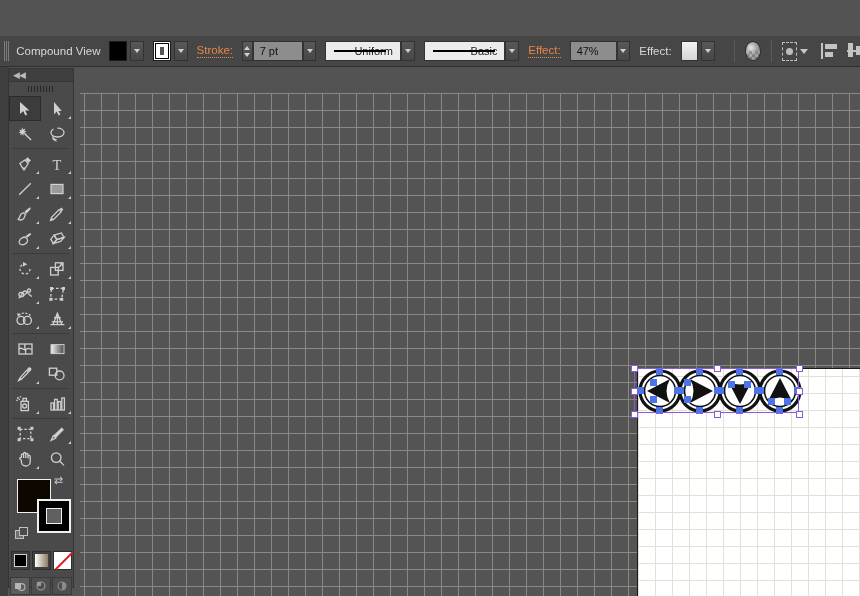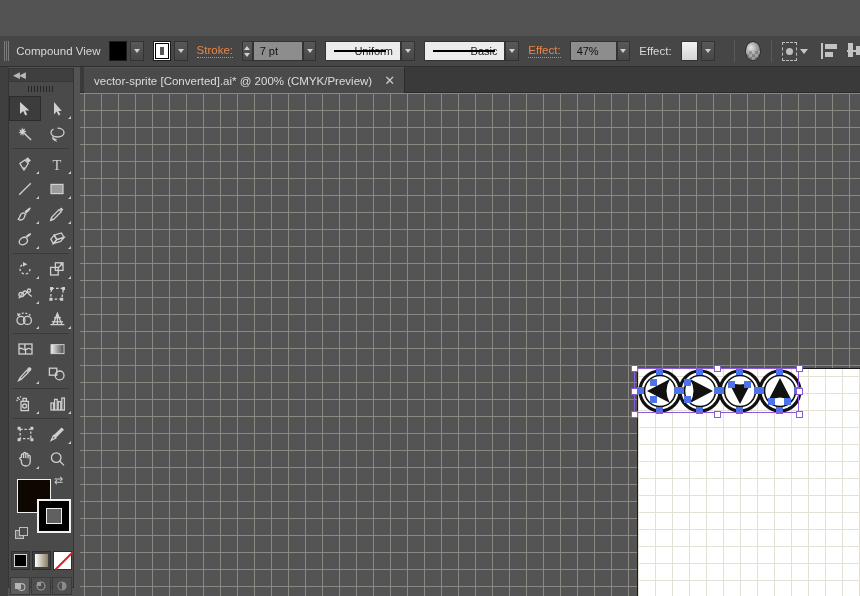--- a/index.html
+++ b/index.html
@@ -343,26 +343,20 @@
       <i style="left:4px;top:10px;width:8px;height:5px"></i>
     </div>
     <div style="width:14px"></div>
     <div class="align-ico">
       <i style="left:1px;top:8px;width:16px;height:2px"></i>
       <i style="left:2px;top:1px;width:5px;height:14px"></i>
       <i style="left:10px;top:4px;width:5px;height:9px"></i>
     </div>
   </div>
 
-  <div class="tabbar">
-    <div class="doctab">
-      <span class="doctab-title">vector-sprite [Converted].ai* @ 200% (CMYK/Preview)</span>
-      <span class="doctab-close">✕</span>
-    </div>
-  </div>
 
   <div class="canvas">
 
     <div class="artboard"></div>
 
     <div class="artwork-layer">
 
       <div class="ico-wrap" style="left:556px;top:274px;">
         <svg width="48" height="48" viewBox="0 0 48 48">
           <circle cx="24" cy="24" r="20" fill="#ffffff" stroke="#111" stroke-width="3.2"></circle>

